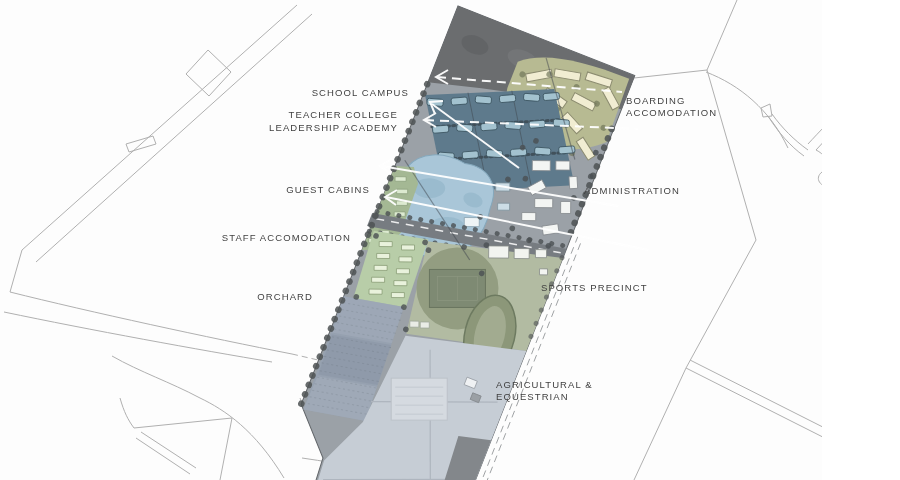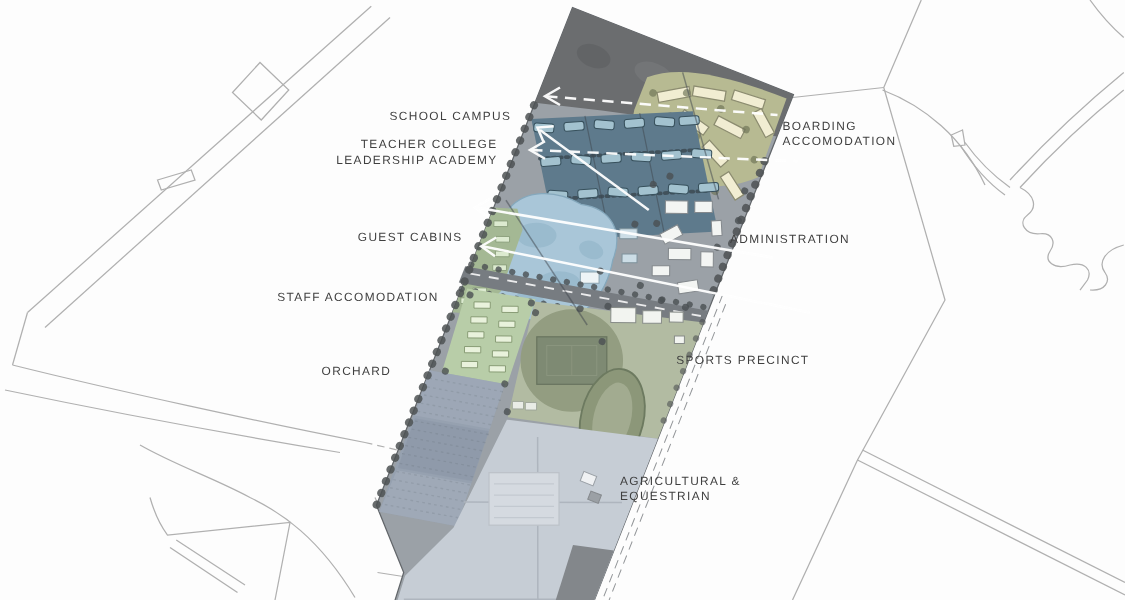--- a/index.html
+++ b/index.html
@@ -1,16 +1,16 @@
 <!DOCTYPE html>
 <html><head>
 <meta charset="utf-8">
 <style>
   html,body{margin:0;padding:0;background:#ffffff;}
-  .stage{width:900px;height:480px;position:relative;overflow:hidden;background:#be185d;}
+  .stage{width:822px;height:480px;position:relative;overflow:hidden;background:#be185d;}
   svg{display:block;}
   .lbl text{
     font-family:"Liberation Sans",sans-serif;
     font-size:9.5px;
     letter-spacing:1.1px;
     fill:#3f3f3f;
   }
 </style>
 </head>
 <body>

